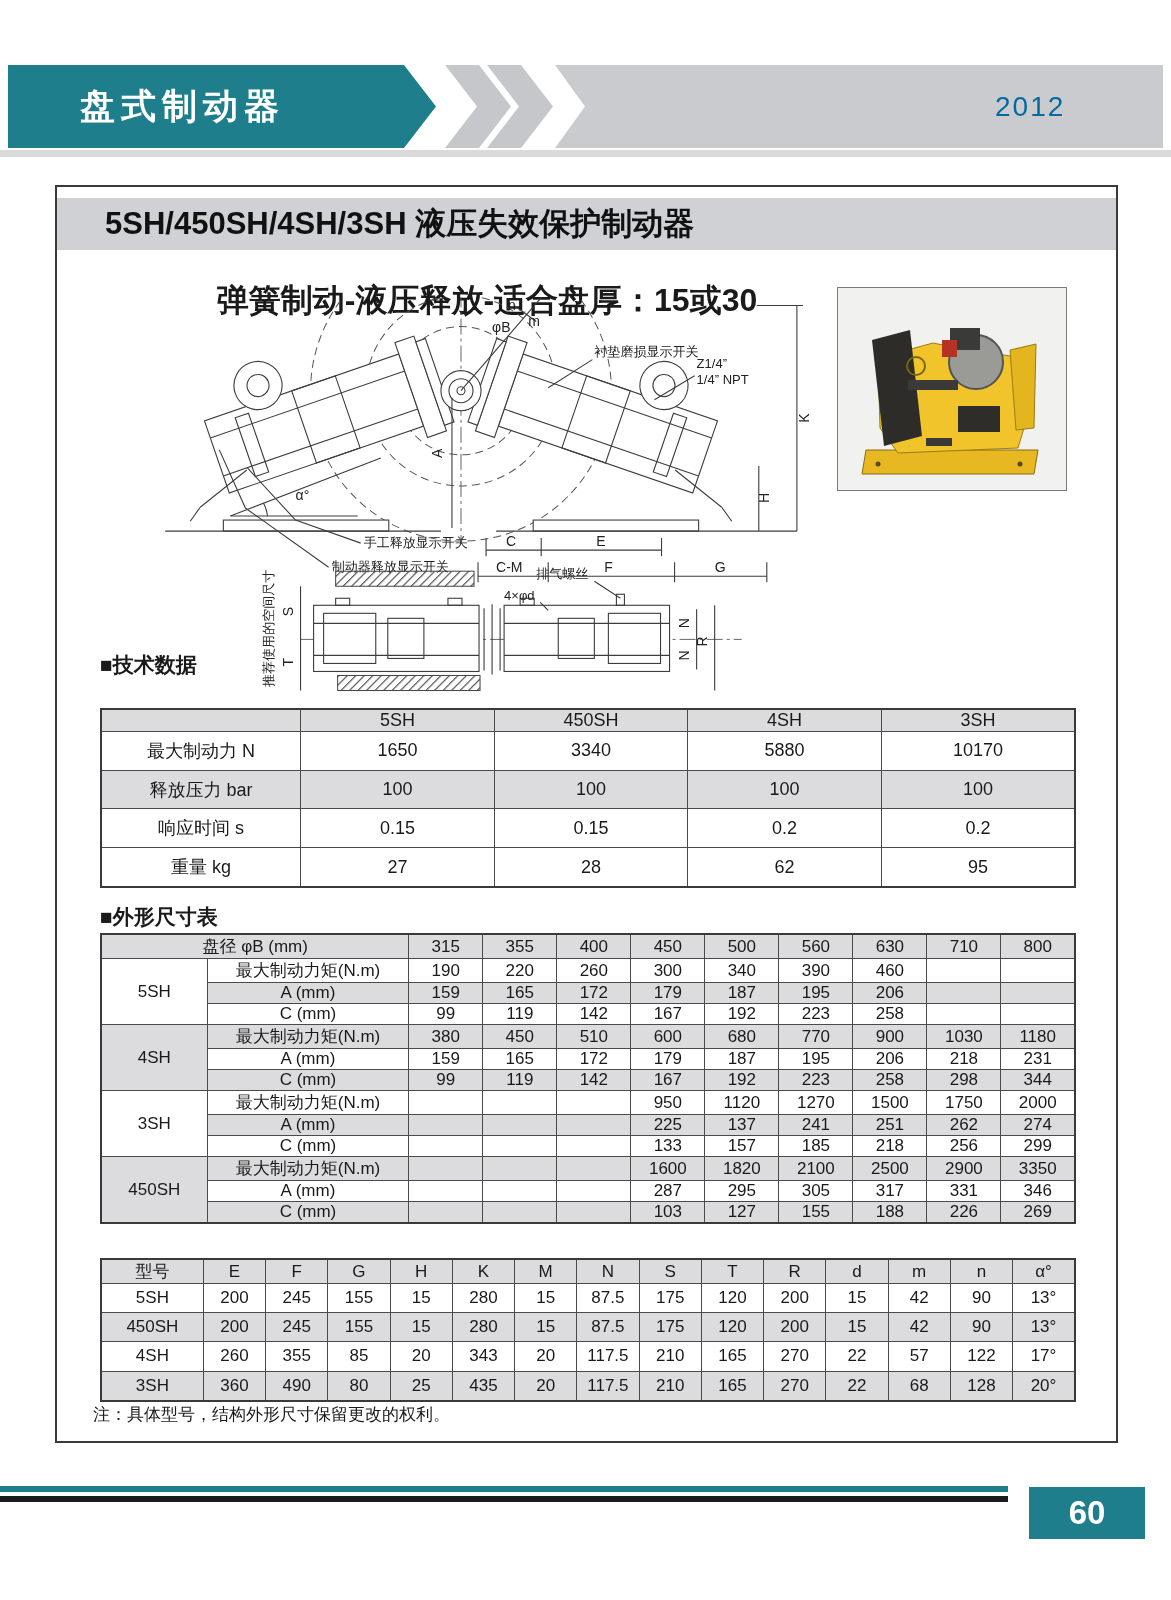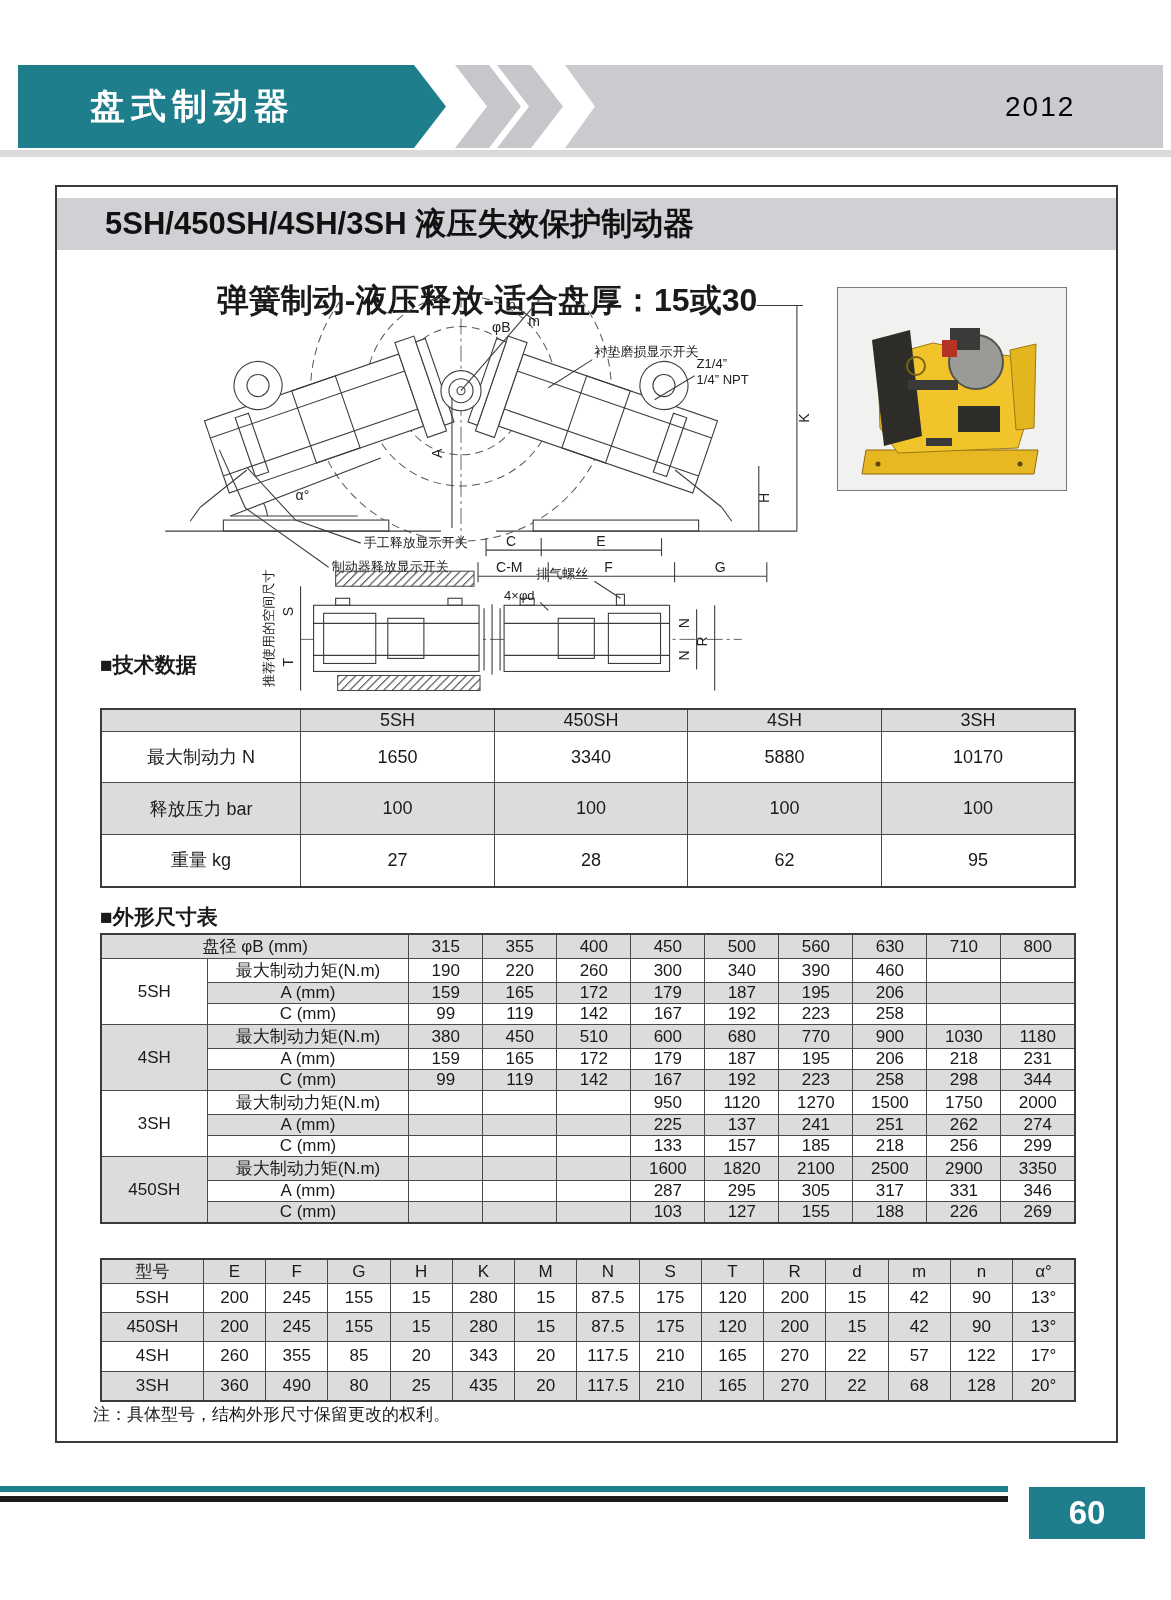--- a/index.html
+++ b/index.html
@@ -1,31 +1,31 @@
 <!DOCTYPE html>
 <html><head>
 <meta charset="utf-8">
 <style>
   html,body{margin:0;padding:0;background:#fff;}
   body{width:1171px;height:1600px;position:relative;font-family:"Liberation Sans",sans-serif;color:#1a1a1a;}
   .page{position:absolute;inset:0;background:#fff;overflow:hidden;}
 
   
-  .banner{position:absolute;left:18px;right:8px;top:65px;height:83px;}
+  .banner{position:absolute;left:8px;right:8px;top:65px;height:83px;}
   .banner-teal{position:absolute;left:0;top:0;width:428px;height:100%;background:#1F7E8C;
     clip-path:polygon(0 0,396px 0,100% 50%,396px 100%,0 100%);
     display:flex;align-items:center;box-sizing:border-box;padding-left:72px;}
   .banner-teal span{color:#fff;font-size:35px;font-weight:bold;letter-spacing:6px;}
   .chev{position:absolute;top:0;height:100%;width:66px;background:#C5C7CA;
     clip-path:polygon(0 0,34px 0,100% 50%,34px 100%,0 100%,32px 50%);}
   .chev1{left:437px;}
   .chev2{left:479px;}
   .banner-gray{position:absolute;left:547px;right:0;top:0;height:100%;background:#C9CBCE;
     clip-path:polygon(0 0,100% 0,100% 100%,0 100%,30px 50%);}
-  .year{position:absolute;left:440px;top:50%;transform:translateY(-50%);font-size:28px;color:#000000;letter-spacing:2px;}
+  .year{position:absolute;left:440px;top:50%;transform:translateY(-50%);font-size:28px;color:#0369a1;letter-spacing:2px;}
   .substrip{position:absolute;left:0;top:150px;width:100%;height:7px;background:#DADADA;}
 
   
   .content{position:absolute;left:55px;top:185px;width:1059px;height:1254px;border:2px solid #3a3a3a;background:#fff;}
   .titlebar{position:absolute;left:0;top:11px;width:100%;height:52px;background:#CFD1D4;display:flex;align-items:center;}
   .titlebar span{margin-left:48px;font-size:31px;font-weight:bold;color:#111;}
   .subtitle{position:absolute;left:110px;top:92px;width:640px;text-align:center;font-size:32px;font-weight:bold;}
 
   
   .diagram{position:absolute;left:38px;top:110px;width:742px;height:402px;}
@@ -262,20 +262,27 @@
               <td>10170</td>
             </tr>
             <tr class="g">
               <td>释放压力 bar</td>
               <td>100</td>
               <td>100</td>
               <td>100</td>
               <td>100</td>
             </tr>
             <tr>
+              <td>响应时间 s</td>
+              <td>0.15</td>
+              <td>0.15</td>
+              <td>0.2</td>
+              <td>0.2</td>
+            </tr>
+            <tr>
               <td>重量 kg</td>
               <td>27</td>
               <td>28</td>
               <td>62</td>
               <td>95</td>
             </tr>
           </tbody>
       </table>
     </div>
 

